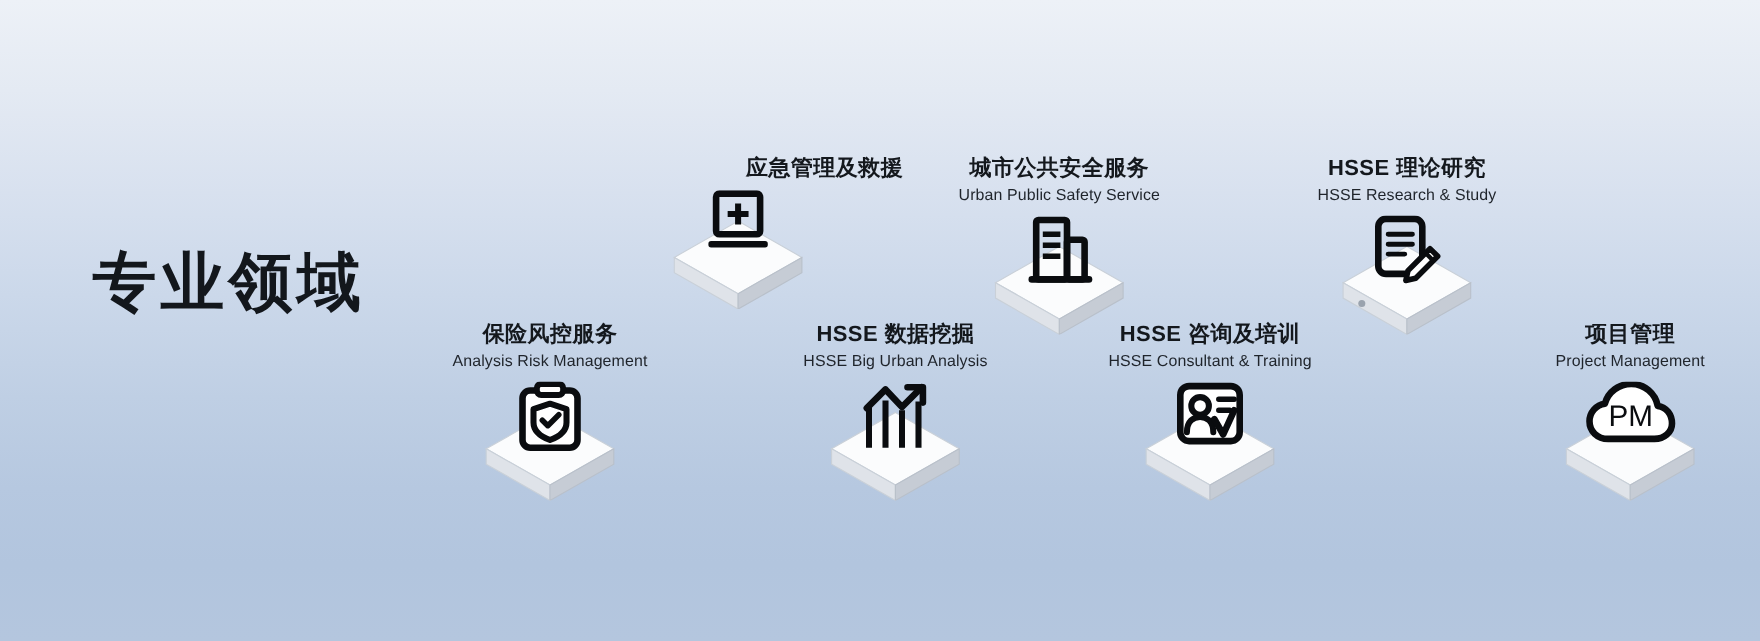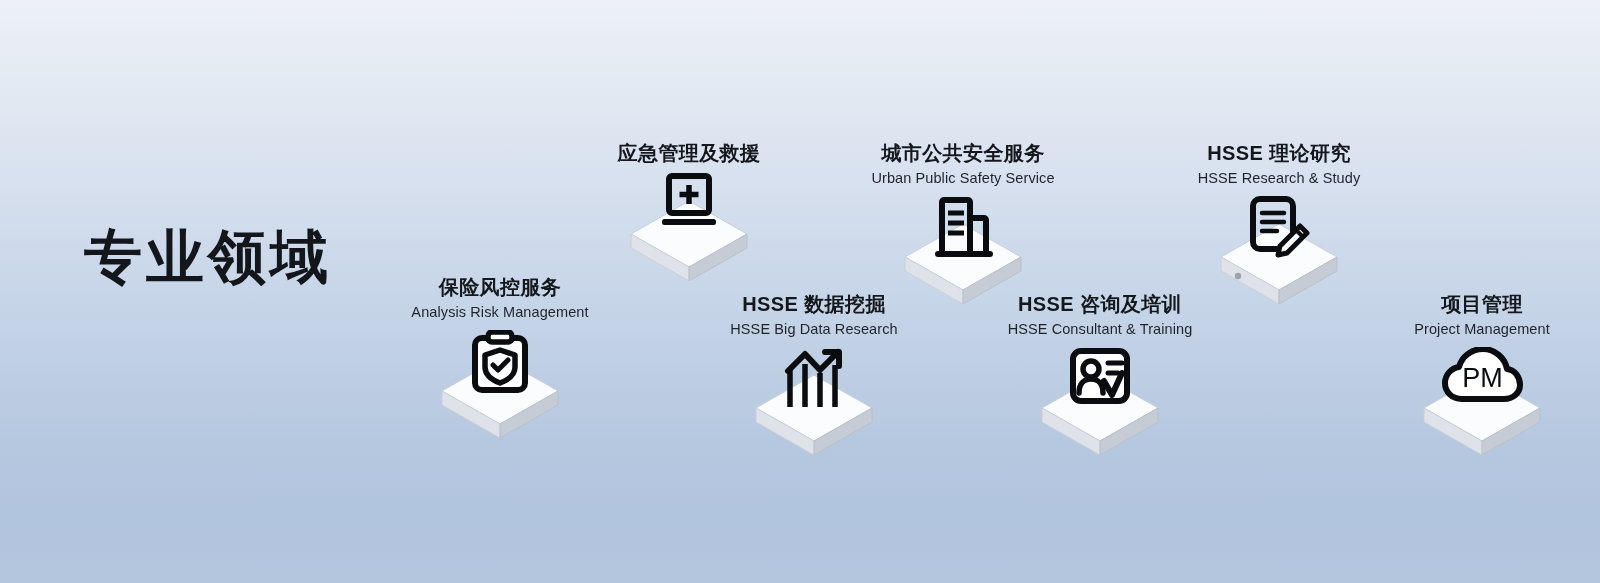--- a/index.html
+++ b/index.html
@@ -93,25 +93,25 @@
     top: 0px;
     width: 96px;
     height: 86px;
     display: flex;
     align-items: flex-start;
     justify-content: center;
   }
   .icon-layer svg { display: block; }
 
   
-  #item-emergency { left: 539px; top: 142px; }
+  #item-emergency { left: 521px; top: 142px; text-align: right; }
   #item-urban     { left: 813px; top: 142px; }
   #item-research  { left: 1129px; top: 142px; }
 
-  #item-insurance { left: 350px; top: 276px; text-align: center; }
+  #item-insurance { left: 350px; top: 293px; text-align: center; }
   #item-bigdata   { left: 664px; top: 293px; }
   #item-consult   { left: 950px; top: 293px; }
   #item-project   { left: 1332px; top: 293px; }
 </style>
 </head>
 <body>
 
 <div id="stage">
 
   <div id="section-title">专业领域</div>
@@ -207,21 +207,21 @@
           <path d="M31 20 L46 25 V37 C46 45 39 50 31 53 C23 50 16 45 16 37 V25 Z" fill="#ffffff" stroke="#0a0c0f" stroke-width="5.5" stroke-linejoin="round"></path>
           <path d="M24 35 L29 40 L39 30" fill="none" stroke="#0a0c0f" stroke-width="5" stroke-linecap="round" stroke-linejoin="round"></path>
         </svg>
       </div>
     </div>
   </div>
 
   <div class="item" id="item-bigdata">
     <div class="item-labels">
       <div class="label-cn">HSSE 数据挖掘</div>
-      <div class="label-en">HSSE Big Data Research</div>
+      <div class="label-en">HSSE Big Urban Analysis</div>
     </div>
     <div class="pedestal-wrap">
       <div class="pedestal">
         <svg width="126" height="86" viewBox="0 0 126 86">
           <polygon points="63,6 121,39 63,72 5,39" fill="#fbfcfd" stroke="#c9d0d8" stroke-width="1"></polygon>
           <polygon points="5,39 63,72 63,86 5,53" fill="#dfe3e9" stroke="#c9d0d8" stroke-width="1"></polygon>
           <polygon points="121,39 63,72 63,86 121,53" fill="#c6ccd5" stroke="#b9c0ca" stroke-width="1"></polygon>
         </svg>
       </div>
       <div class="icon-layer">

